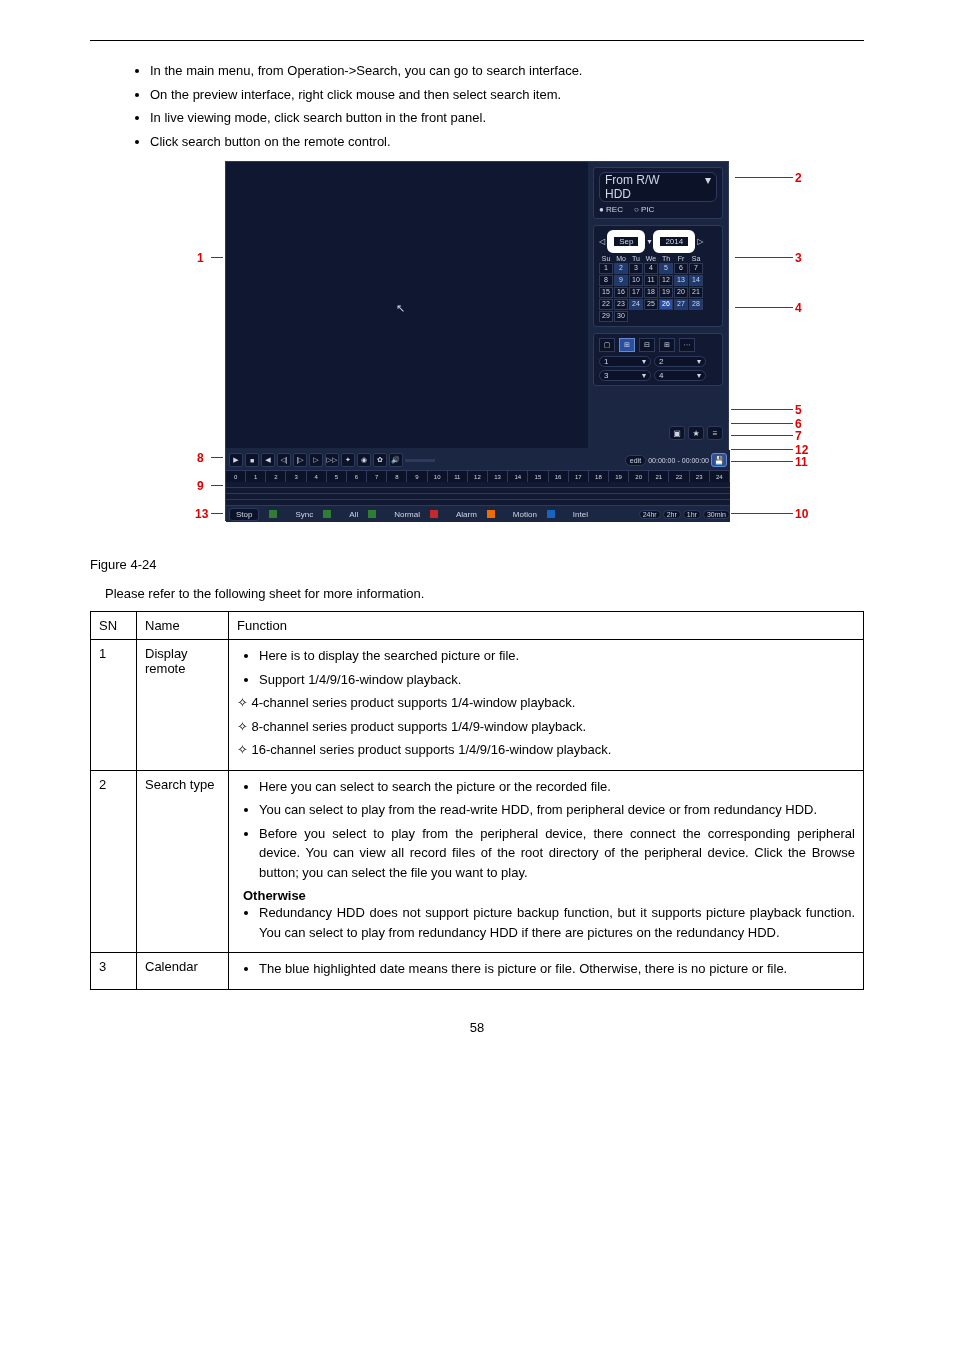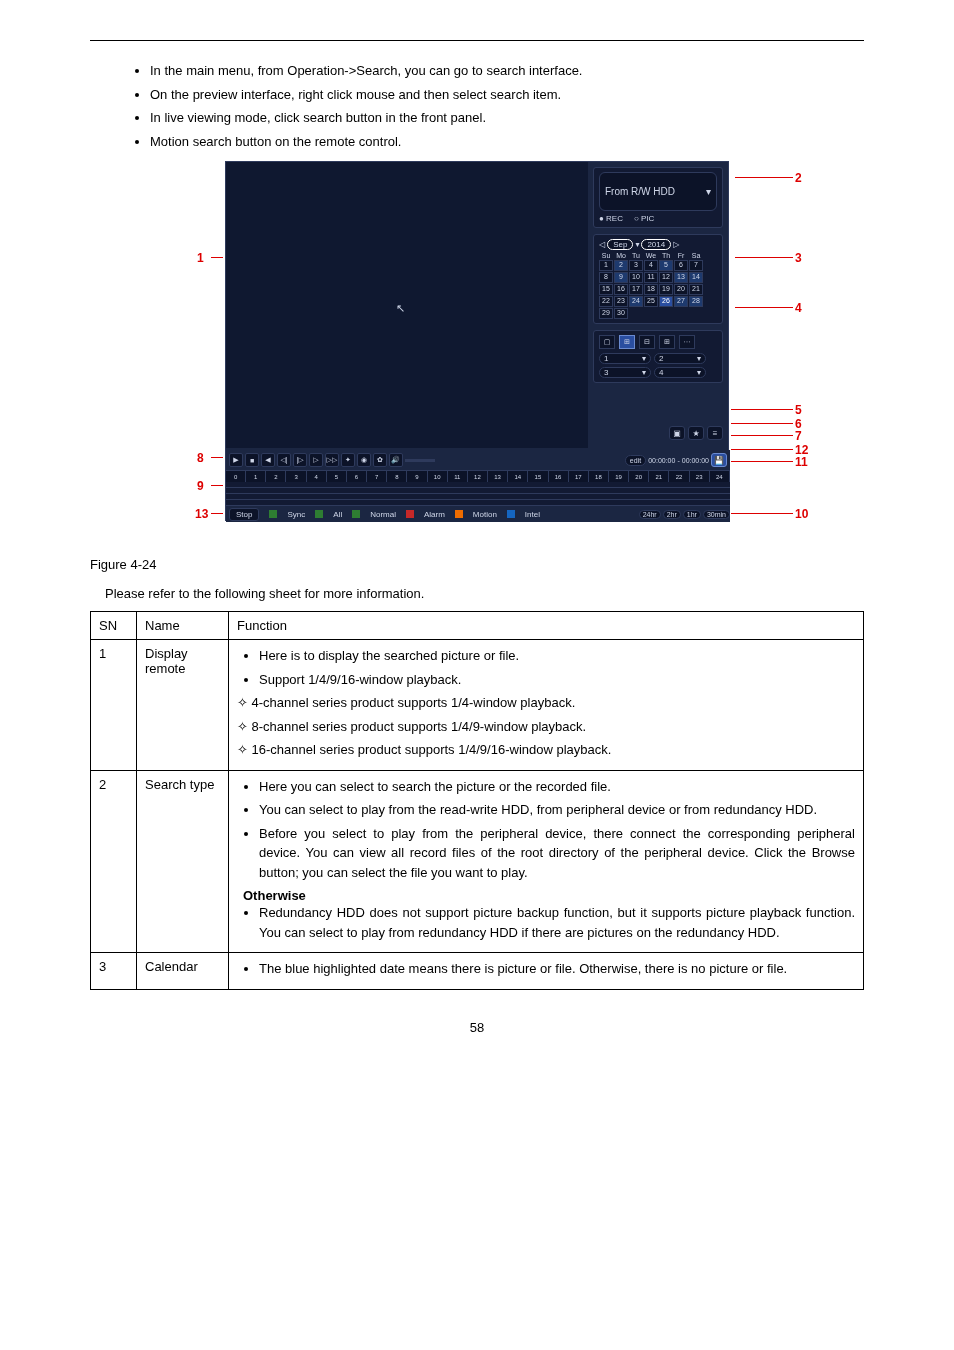--- a/index.html
+++ b/index.html
@@ -9,26 +9,26 @@
   hr.topline { border: none; border-top: 1px solid #000; margin-bottom: 20px; }
   .intro-list { list-style: disc; padding-left: 60px; margin-bottom: 8px; }
   .intro-list li { margin-bottom: 4px; line-height: 1.5; }
   .figure-wrap { position: relative; width: 700px; height: 390px; margin: 10px auto 6px auto; }
   .screenshot { position: absolute; left: 98px; top: 0; width: 504px; height: 360px; background: #1b2642; border: 1px solid #2e3a5c; }
   .video-area { position: absolute; left: 0; top: 0; width: 362px; height: 286px; background: #0f1830; }
   .cursor { position: absolute; left: 170px; top: 140px; color: #cfd6e8; font-size: 11px; }
   .rpanel { position: absolute; left: 362px; top: 0; width: 140px; height: 286px; background: #1b2642; padding: 5px; }
   .rp-box { background: #121a33; border: 1px solid #2e3a5c; border-radius: 3px; margin-bottom: 6px; padding: 4px 5px; font-size: 9px; color: #cfd6e8; }
   .rp-select { display: flex; align-items: center; gap: 3px; }
-  .rp-select .sel { background: #0c1328; border: 1px solid #2e3a5c; border-radius: 6px; padding: 13px 5px; font-size: 10px; flex: 1; display: flex; justify-content: space-between; gap: 21px; }
+  .rp-select .sel { background: #0c1328; border: 1px solid #2e3a5c; border-radius: 6px; padding: 0 5px; font-size: 12px; flex: 1; display: flex; justify-content: space-between; gap: 21px; }
   .rp-radio-row { display: flex; gap: 11px; margin-top: 3px; font-size: 8px; }
   .rp-radio-row span::before { content: "○ "; }
   .rp-radio-row span.on::before { content: "● "; }
   .calnav { display: flex; align-items: center; gap: 2px; font-size: 8px; }
-  .calnav .pill { background: #0c1328; border: 1px solid #ffffff; border-radius: 6px; padding: 0 5px; }
+  .calnav .pill { background: #0c1328; border: 7px solid #ffffff; border-radius: 6px; padding: 0 5px; }
   .calnav .arrow { color: #cfd6e8; }
   .calhead { display: flex; gap: 1px; font-size: 7px; margin-top: 2px; }
   .calhead span { width: 14px; text-align: center; }
   .calgrid { display: flex; flex-wrap: wrap; gap: 1px; font-size: 7px; margin-top: 1px; }
   .calgrid span { width: 14px; height: 11px; text-align: center; background: #0c1328; border: 1px solid #2e3a5c; }
   .calgrid span.hi { background: #1e3a6e; }
   .calgrid span.sel { background: #2a4ea0; color: #fff; }
   .viewmodes { display: flex; gap: 4px; margin-bottom: 4px; }
   .viewmodes .vm { width: 16px; height: 14px; background: #0c1328; border: 1px solid #2e3a5c; color: #cfd6e8; font-size: 7px; display: flex; align-items: center; justify-content: center; }
   .viewmodes .vm.active { background: #2a4ea0; border-color: #6a8ad0; }
@@ -42,21 +42,21 @@
   .controls-bar .spacer { flex: 1; }
   .controls-bar .editpill { background: #0c1328; border: 1px solid #2e3a5c; border-radius: 6px; font-size: 7px; color: #cfd6e8; padding: 1px 4px; }
   .controls-bar .timetxt { font-size: 7px; color: #cfd6e8; }
   .controls-bar .savebtn { width: 16px; height: 14px; background: #2a4ea0; border: 1px solid #6a8ad0; border-radius: 3px; color: #fff; font-size: 8px; display: flex; align-items: center; justify-content: center; }
   .timeruler { position: absolute; left: 0; top: 308px; width: 504px; height: 12px; background: #0c1328; border-top: 1px solid #2e3a5c; display: flex; }
   .timeruler .tick { flex: 1; border-right: 1px solid #2e3a5c; color: #cfd6e8; font-size: 6px; text-align: center; line-height: 12px; }
   .timelines { position: absolute; left: 0; top: 320px; width: 504px; height: 24px; background: #121a33; }
   .timelines .tl { height: 6px; border-bottom: 1px solid #2e3a5c; }
   .typebar { position: absolute; left: 0; top: 344px; width: 504px; height: 16px; background: #1b2642; display: flex; align-items: center; gap: 10px; padding-left: 3px; font-size: 8px; color: #cfd6e8; }
   .typebar .stopbtn { background: #0c1328; border: 1px solid #2e3a5c; border-radius: 3px; padding: 1px 6px; }
-  .chk { display: inline-flex; gap: 10px; }
+  .chk { display: inline-flex; gap: 18px; }
   .chk .box { width: 8px; height: 8px; background: #2e7d32; display: inline-block; }
   .chk.alarm .box { background: #c62828; }
   .chk.motion .box { background: #ef6c00; }
   .chk.intel .box { background: #1565c0; }
   .chk.sync .box, .chk.all .box { background: #2e7d32; }
   .typebar .spacer2 { flex: 1; }
   .zoomset { display: flex; gap: 2px; }
   .zoomset .zb { background: #0c1328; border: 1px solid #2e3a5c; border-radius: 6px; font-size: 7px; color: #cfd6e8; padding: 0 3px; }
   
   .callout-num { position: absolute; color: #d00; font-weight: bold; font-size: 12px; }
@@ -89,21 +89,21 @@
 </head>
 <body>
 <div class="page">
 
 <hr class="topline">
 
 <ul class="intro-list">
   <li>In the main menu, from Operation-&gt;Search, you can go to search interface.</li>
   <li>On the preview interface, right click mouse and then select search item.</li>
   <li>In live viewing mode, click search button in the front panel.</li>
-  <li>Motion search button on the remote control.</li>
+  <li>Click search button on the remote control.</li>
 </ul>
 
 <div class="figure-wrap">
 
   <span class="callout-num c1">1</span>
       <span class="callout-line cl1"></span>
   <span class="callout-num c2">2</span>
       <span class="callout-line cl2"></span>
   <span class="callout-num c3">3</span>
       <span class="callout-line cl3"></span>

